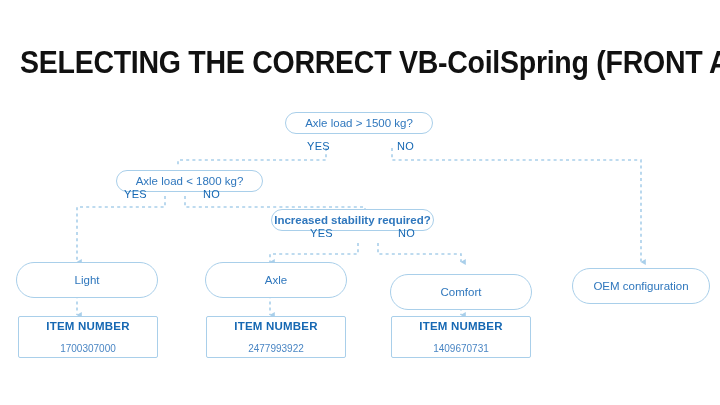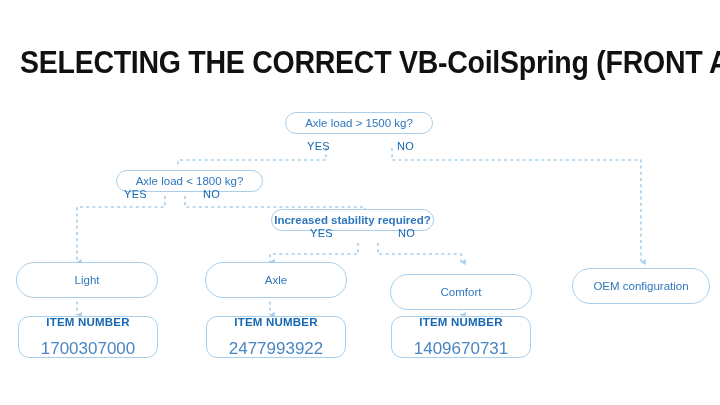--- a/index.html
+++ b/index.html
@@ -57,37 +57,37 @@
     font-size: 11.5px;
   }
 
   .node.category {
     border-radius: 999px;
     height: 36px;
     font-size: 11.5px;
   }
 
   .node.item {
-    border-radius: 11px;
+    border-radius: 2px;
     height: 42px;
     flex-direction: column;
     justify-content: center;
     gap: 2px;
   }
 
   .item-head {
     font-family: "Liberation Sans Narrow", "Liberation Sans", sans-serif;
     font-weight: bold;
     font-size: 11.5px;
     letter-spacing: 0.2px;
     color: #1668b3;
   }
 
   .item-num {
-    font-size: 17px;
+    font-size: 10px;
     color: #4a86c4;
     margin-top: 9px;
   }
 
   .branch-label {
     position: absolute;
     font-family: "Liberation Sans Narrow", "Liberation Sans", sans-serif;
     font-weight: normal;
     font-size: 11px;
     letter-spacing: 0.3px;

